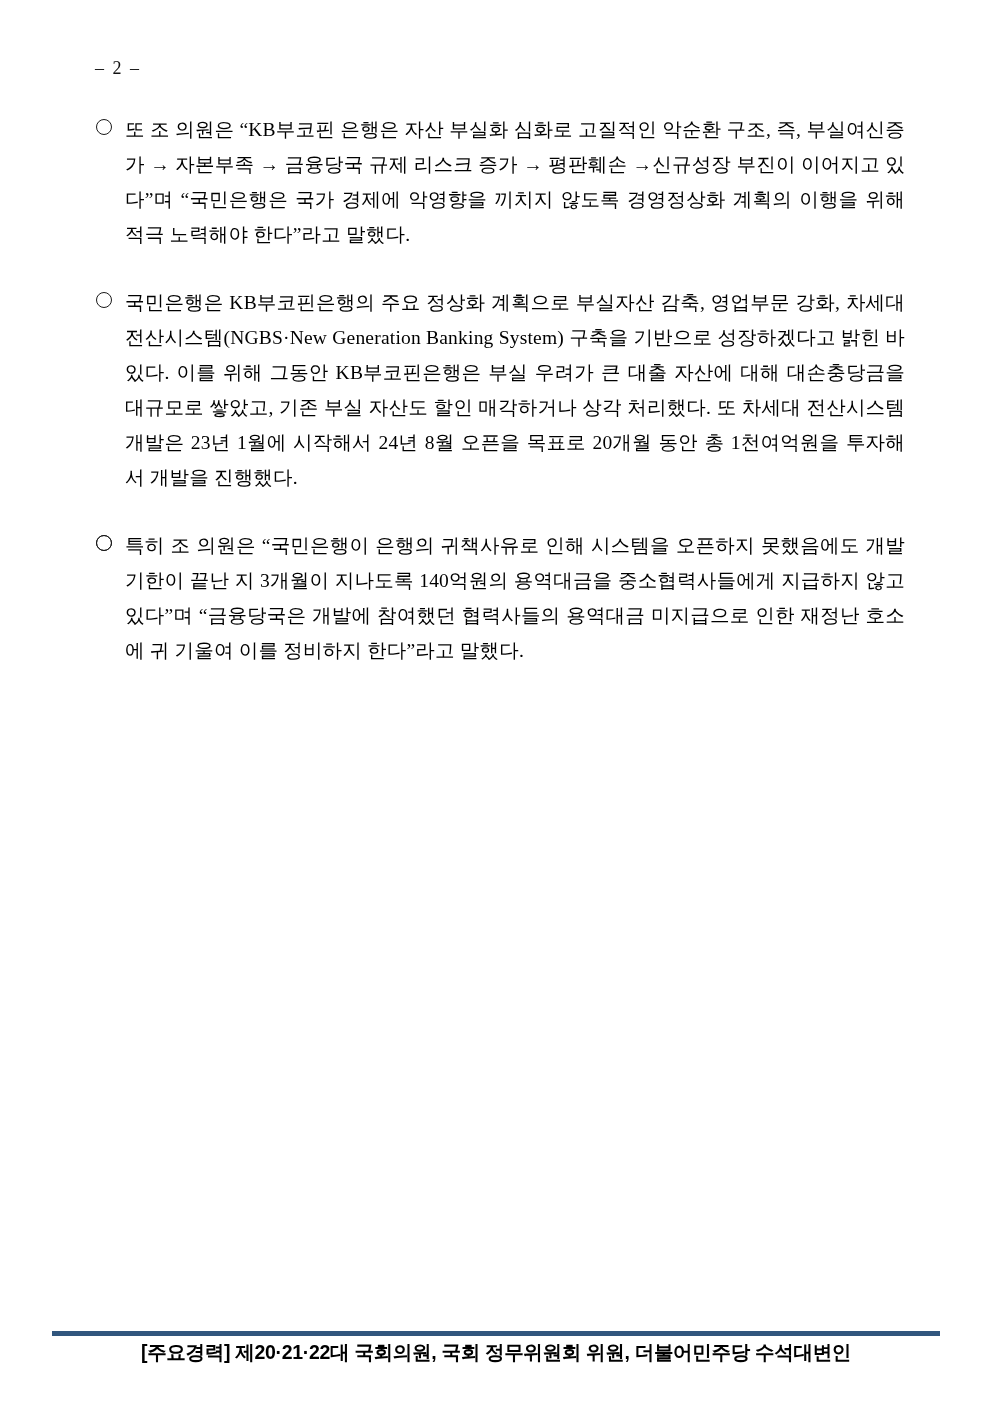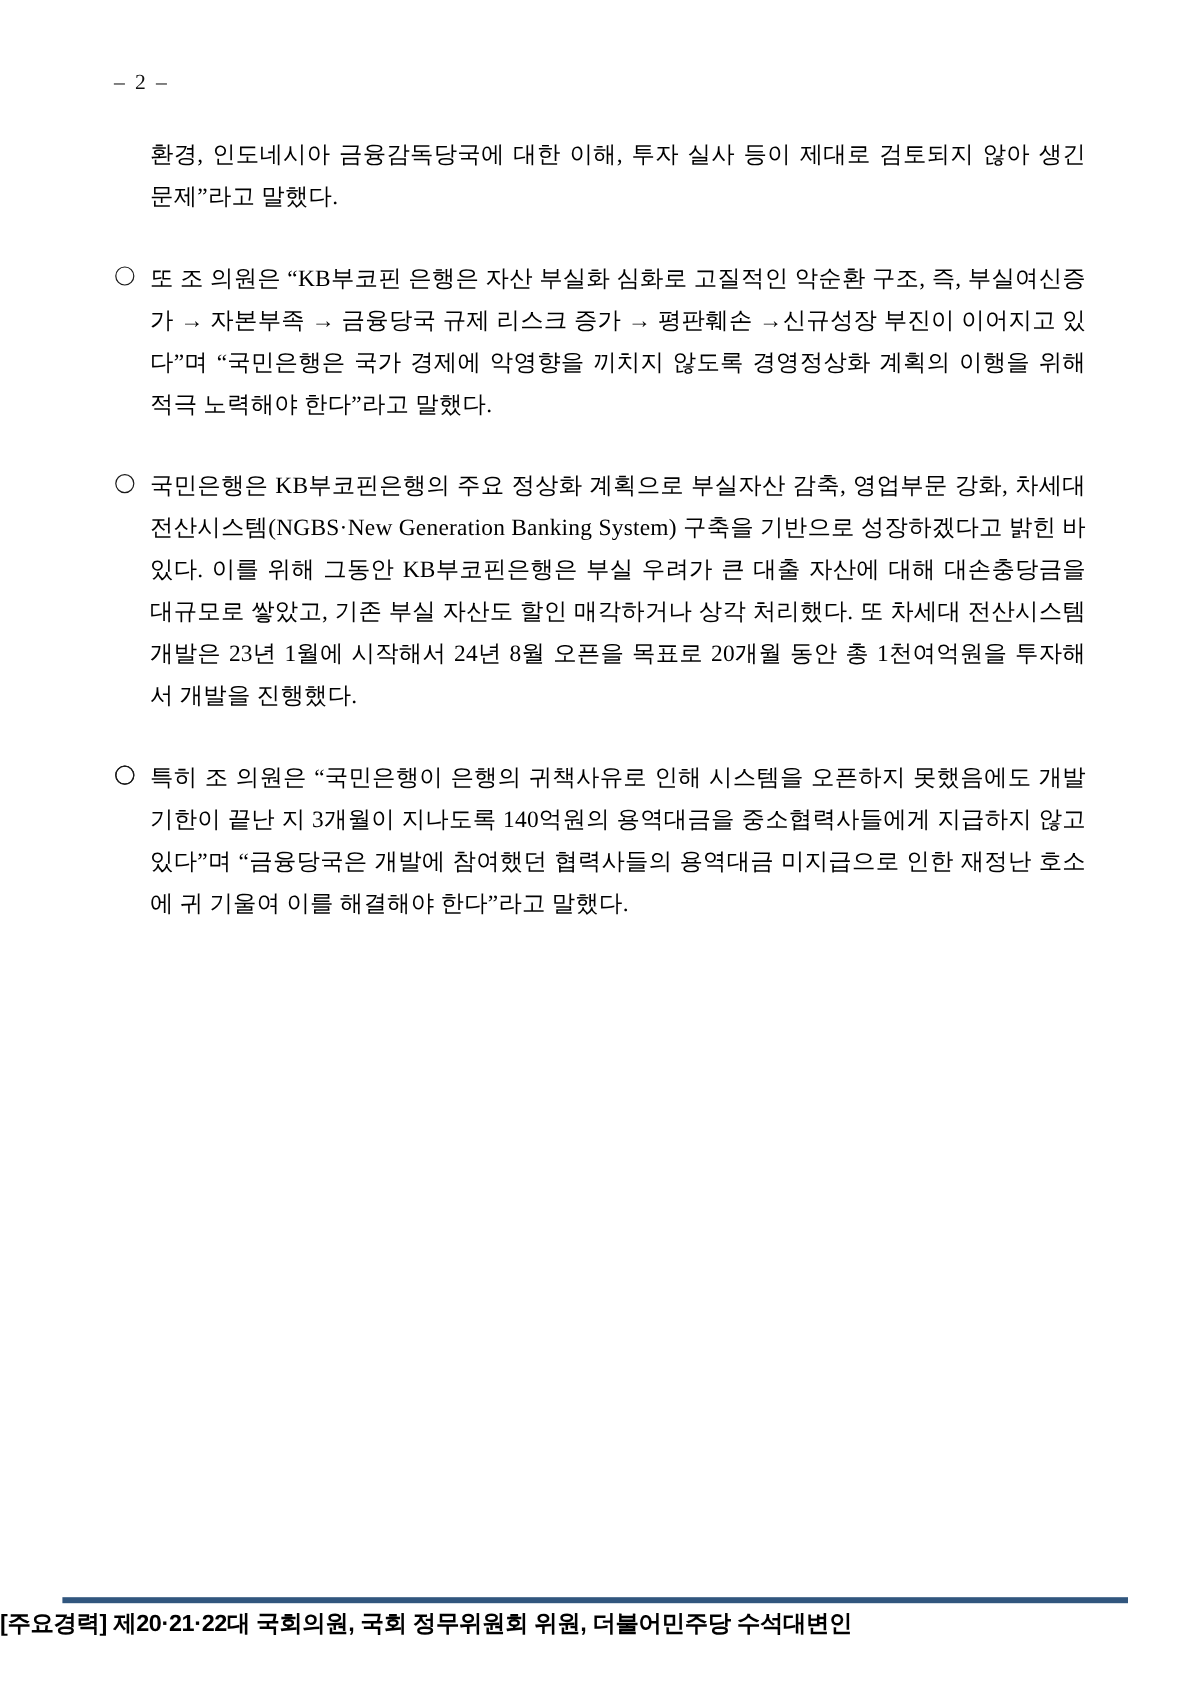--- a/index.html
+++ b/index.html
@@ -52,43 +52,41 @@
     left: 0;
     top: 1331px;
     width: 992px;
   }
   .footer-rule {
     height: 5px;
     margin: 0 52px;
   }
   .footer-text {
     margin-top: 3px;
+    text-align: center;
     font-family: "Liberation Sans", "DejaVu Sans", sans-serif;
     font-weight: bold;
     font-size: 19.5px;
     letter-spacing: -0.3px;
     color: #000000;
   }
 </style>
 </head>
 <body>
 
 <div class="page">
 
   <div class="page-number">– 2 –</div>
 
   <div class="doc-body">
-    <div class="para continuation">
-      <span>환경, 인도네시아 금융감독당국에 대한 이해, 투자 실사 등이 제대로 검토되지 않아 생긴 문제”라고 말했다.</span>
-    </div>
     <div id="paragraph-list">
         <div class="para"><span class="bullet"></span><span>또 조 의원은 “KB부코핀 은행은 자산 부실화 심화로 고질적인 악순환 구조, 즉, 부실여신증가 → 자본부족 → 금융당국 규제 리스크 증가 → 평판훼손 →신규성장 부진이 이어지고 있다”며 “국민은행은 국가 경제에 악영향을 끼치지 않도록 경영정상화 계획의 이행을 위해 적극 노력해야 한다”라고 말했다.</span></div>
         <div class="para"><span class="bullet"></span><span>국민은행은 KB부코핀은행의 주요 정상화 계획으로 부실자산 감축, 영업부문 강화, 차세대전산시스템(NGBS·New Generation Banking System) 구축을 기반으로 성장하겠다고 밝힌 바 있다. 이를 위해 그동안 KB부코핀은행은 부실 우려가 큰 대출 자산에 대해 대손충당금을 대규모로 쌓았고, 기존 부실 자산도 할인 매각하거나 상각 처리했다. 또 차세대 전산시스템 개발은 23년 1월에 시작해서 24년 8월 오픈을 목표로 20개월 동안 총 1천여억원을 투자해서 개발을 진행했다.</span></div>
         <div class="para"><span class="bullet"></span></div>
-        <div class="para"><span class="bullet"></span><span>특히 조 의원은 “국민은행이 은행의 귀책사유로 인해 시스템을 오픈하지 못했음에도 개발기한이 끝난 지 3개월이 지나도록 140억원의 용역대금을 중소협력사들에게 지급하지 않고 있다”며 “금융당국은 개발에 참여했던 협력사들의 용역대금 미지급으로 인한 재정난 호소에 귀 기울여 이를 해결해야 한다”라고 말했다.</span></div>
+        <div class="para"><span class="bullet"></span><span>특히 조 의원은 “국민은행이 은행의 귀책사유로 인해 시스템을 오픈하지 못했음에도 개발기한이 끝난 지 3개월이 지나도록 140억원의 용역대금을 중소협력사들에게 지급하지 않고 있다”며 “금융당국은 개발에 참여했던 협력사들의 용역대금 미지급으로 인한 재정난 호소에 귀 기울여 이를 정비하지 한다”라고 말했다.</span></div>
       </div>
   </div>
 
   <div class="footer">
     <div class="footer-rule" style="background: rgb(49, 86, 126);"></div>
     <div class="footer-text">
       <span>[주요경력] 제20·21·22대 국회의원, 국회 정무위원회 위원, 더불어민주당 수석대변인</span>
     </div>
   </div>
 

